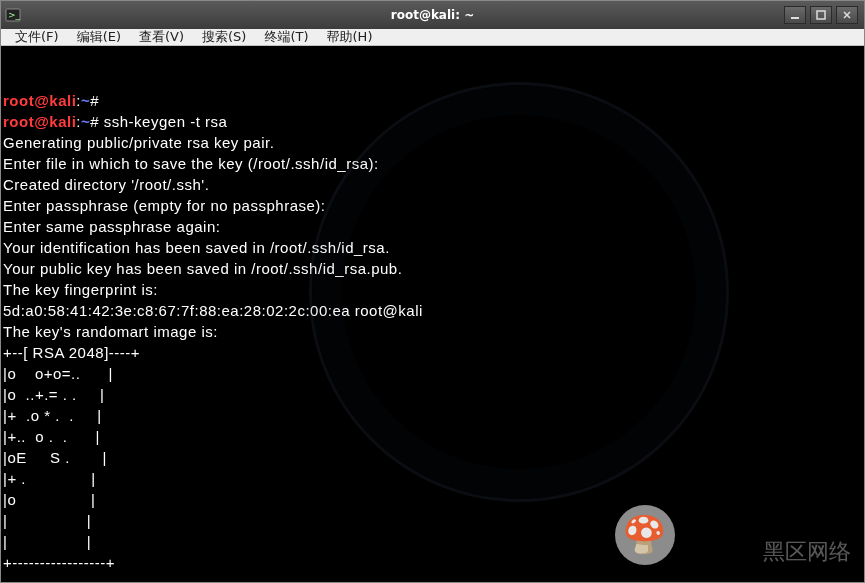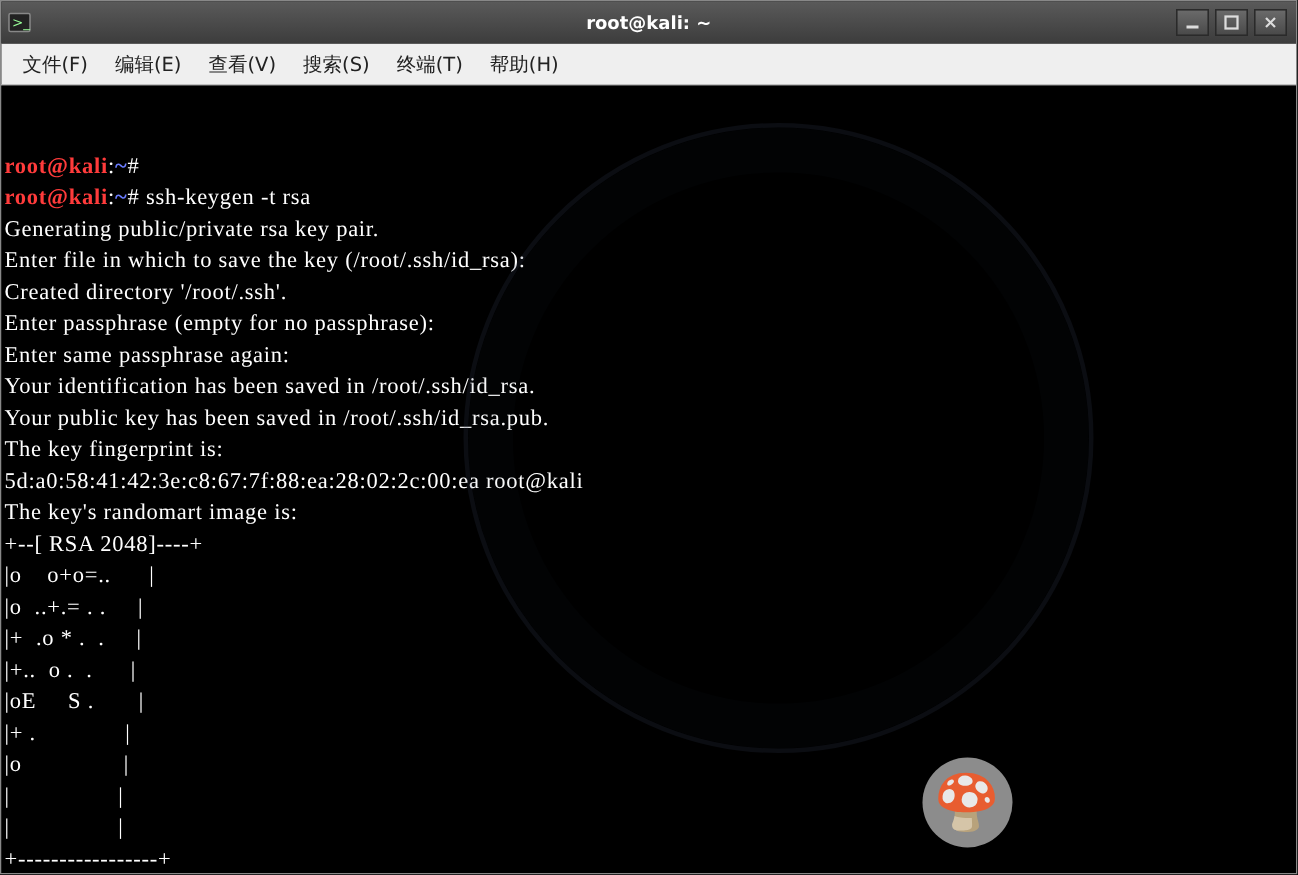--- a/index.html
+++ b/index.html
@@ -54,38 +54,38 @@
       border: 1px solid #2a2a2a;
       display: flex;
       align-items: center;
       justify-content: center;
       color: #ddd;
       font-size: 10px;
       cursor: pointer;
     }
     .menubar {
       background: #efefef;
-      height: 28px;
+      height: 17px;
       display: flex;
       align-items: center;
       padding: 0 6px;
       gap: 2px;
       border-bottom: 1px solid #c0c0c0;
       font-size: 13px;
       color: #222;
     }
     .menu-item {
       padding: 3px 8px;
       cursor: pointer;
     }
     .terminal {
       flex: 1;
       background: #000;
       color: #fff;
-      font-family: Liberation Serif, serif;
+      font-family: Liberation Sans, sans-serif;
       font-size: 15px;
       line-height: 21px;
       padding: 2px 2px;
       letter-spacing: 0.5px;
       white-space: pre;
       overflow: hidden;
     }
     .red { color: #ff3b3b; font-weight: bold; }
     .blue { color: #6a7cff; font-weight: bold; }
     .white{ color:#fff; }
@@ -188,13 +188,14 @@
 <span>|o                |</span>
 <span>|                 |</span>
 <span>|                 |</span>
 <span>+-----------------+</span>
  
   </div>
 </div>
 
 <div class="watermark-logo">🍄</div>
 <div class="watermark-text">
+  <div>黑区网络</div>
 </div>
 
 </body></html>

